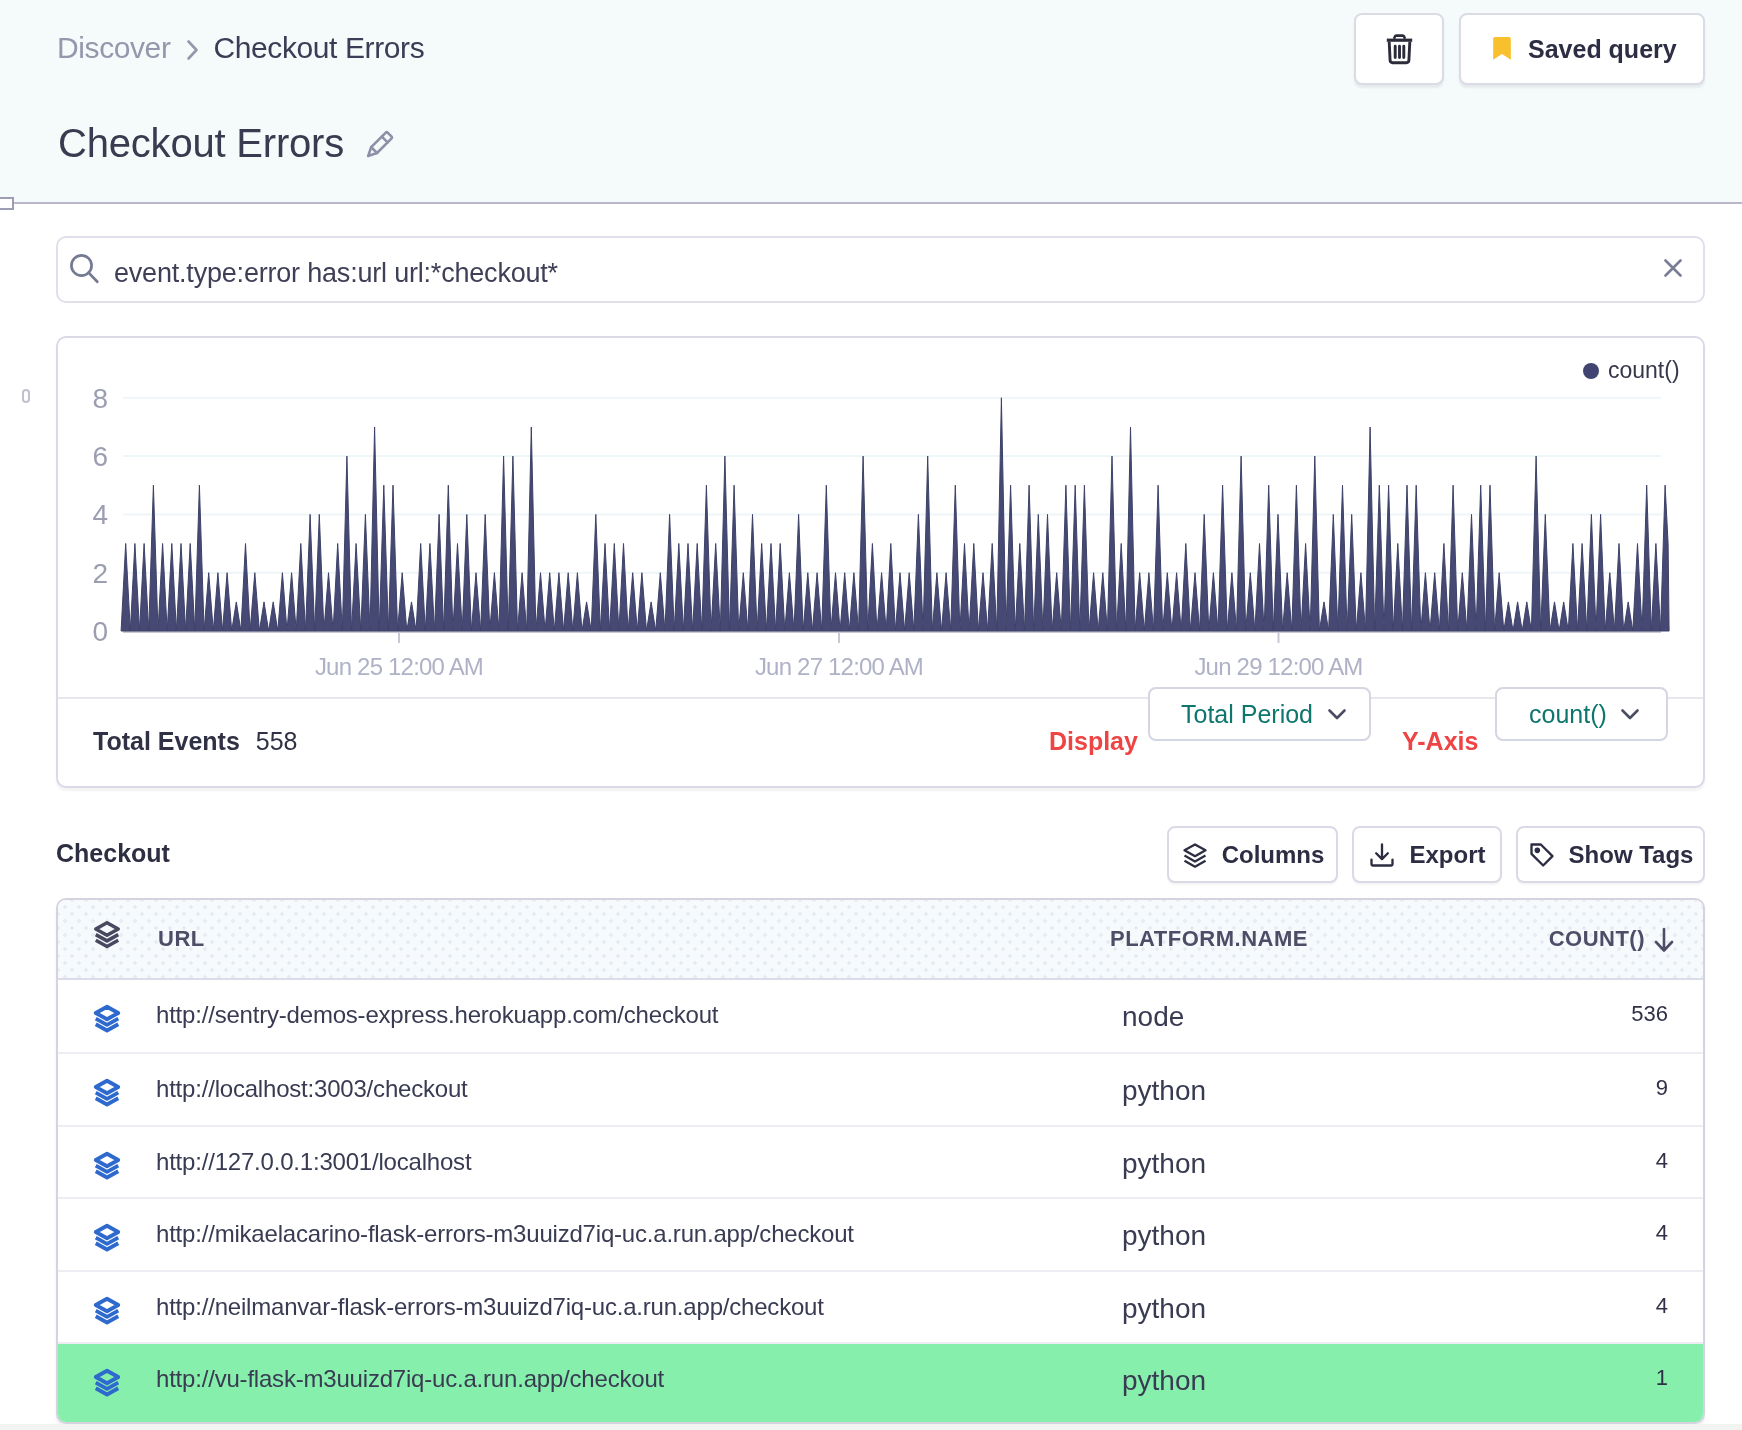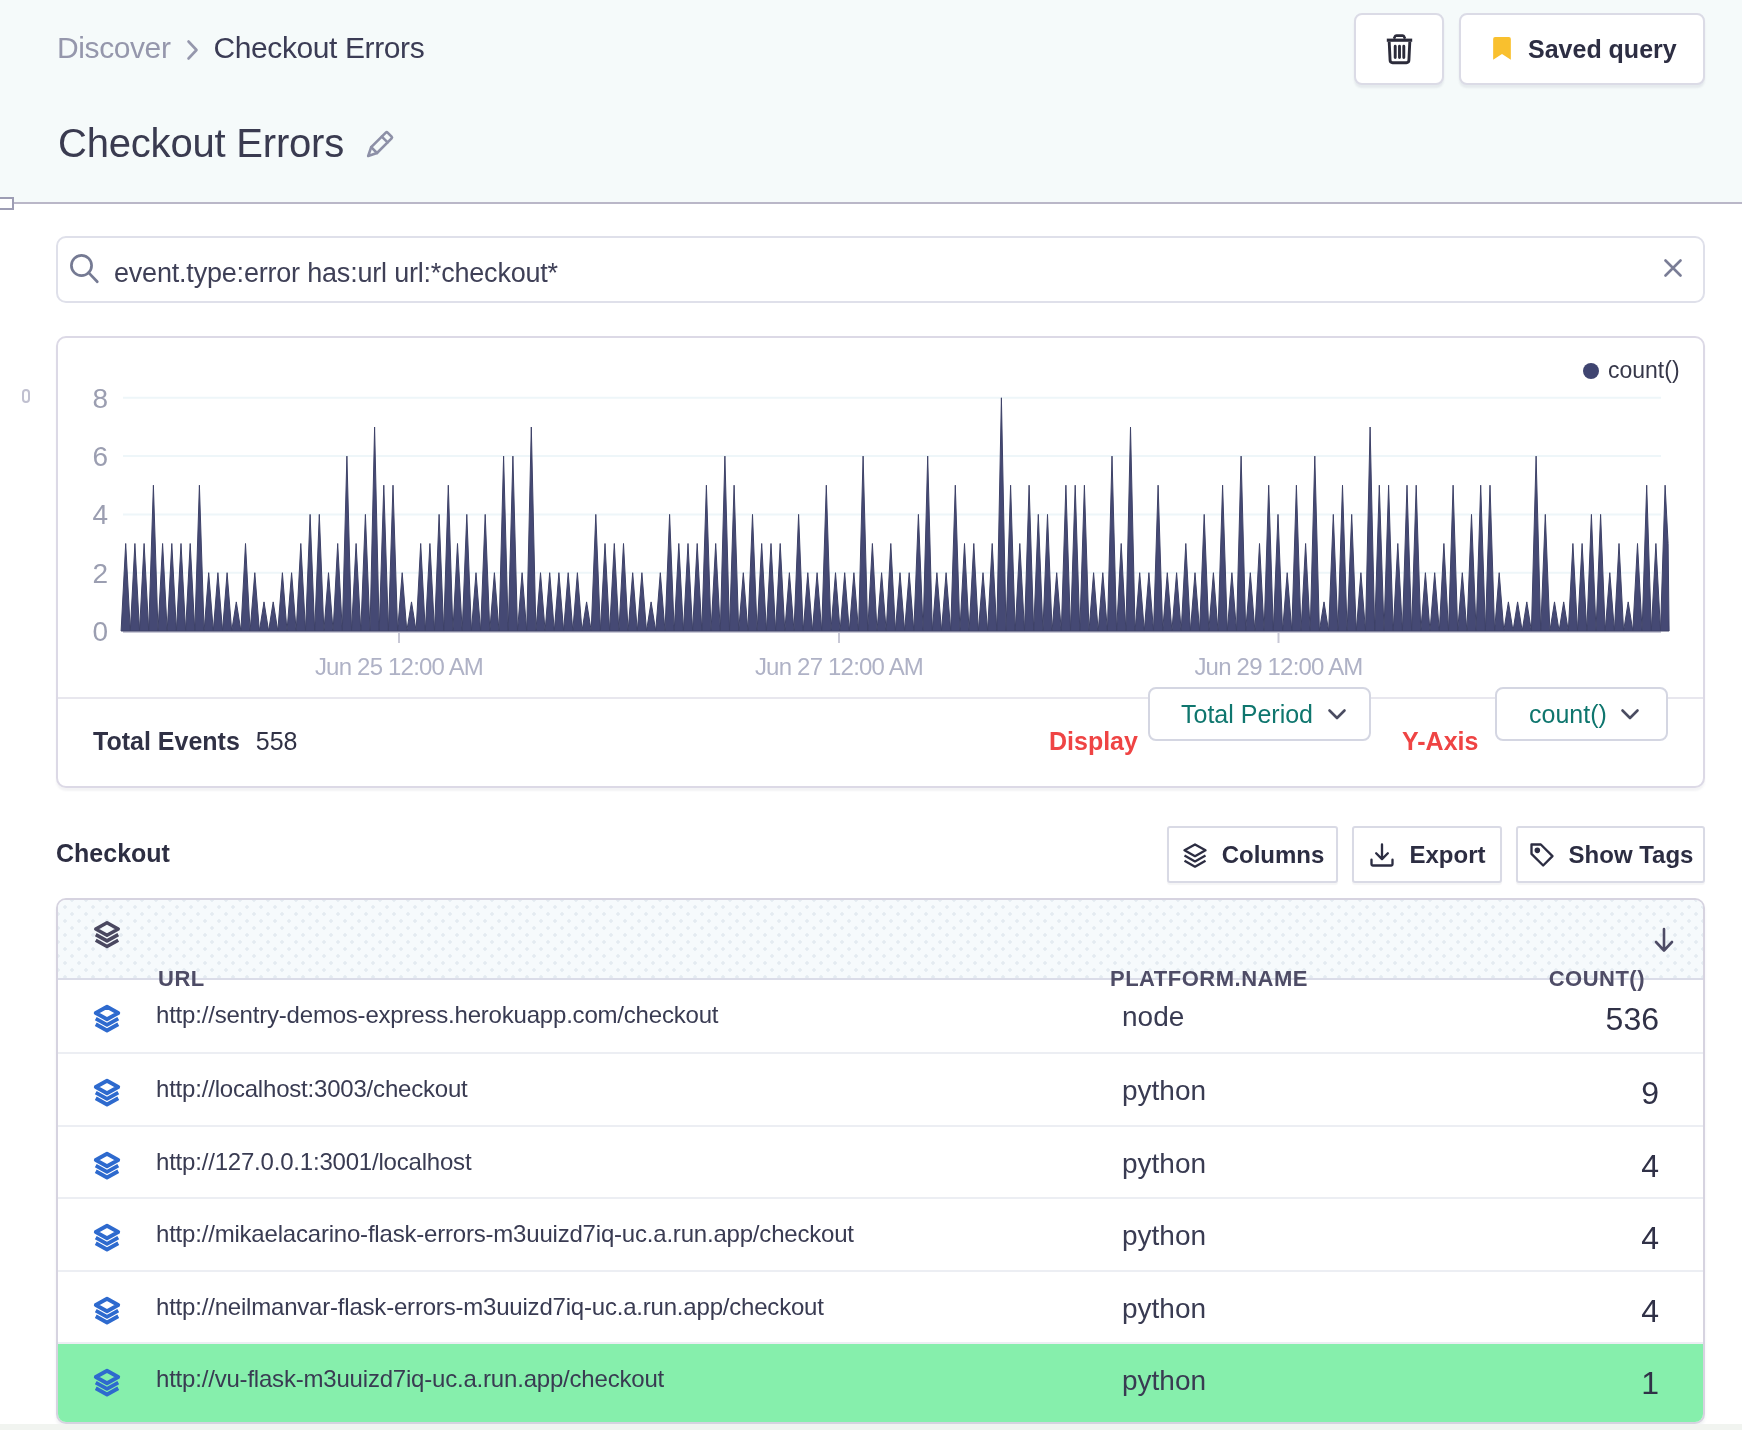--- a/index.html
+++ b/index.html
@@ -29,31 +29,31 @@
 #legend .dot { width:16px; height:16px; border-radius:50%; background:#3f4470; margin-right:9px; }
 #chartsvg { position:absolute; left:56px; top:336px; }
 #chfooter { position:absolute; left:58px; top:697px; width:1645px; height:89px; border-top:2px solid #e8e7ee; }
 #te { position:absolute; left:93px; top:727px; font-size:25px; color:#303145; }
 #te b { margin-right:16px; }
 .flabel { position:absolute; top:727px; font-size:25px; font-weight:bold; color:#ef4444; }
 .fbtn { position:absolute; top:687px; height:54px; background:#fff; border:2px solid #d4d6e2; border-radius:8px; font-size:25px; color:#0f766e; display:flex; align-items:center; }
 
 
 #results-h { position:absolute; left:56px; top:839px; font-size:25px; font-weight:bold; color:#2d2e42; }
-.rbtn { position:absolute; top:826px; height:57px; background:#fff; border:2px solid #d9dae5; border-radius:3px; box-shadow:0 2px 1px rgba(80,80,110,0.06); display:flex; align-items:center; justify-content:center; font-size:24px; font-weight:bold; color:#2c2d42; }
+.rbtn { position:absolute; top:826px; height:57px; background:#fff; border:2px solid #d9dae5; border-radius:8px; box-shadow:0 2px 1px rgba(80,80,110,0.06); display:flex; align-items:center; justify-content:center; font-size:24px; font-weight:bold; color:#2c2d42; }
 .rbtn svg { margin-right:13px; }
 
 
 #table { position:absolute; left:56px; top:898px; width:1649px; height:526px; background:#fff; border:2px solid #d6d3e0; border-radius:10px; box-shadow:0 3px 3px rgba(80,80,110,0.08); overflow:hidden; }
 #thead { position:absolute; left:0; top:0; width:100%; height:80px; background-color:#f6fafc; background-image:radial-gradient(#e4ebf1 1.5px, rgba(0,0,0,0) 1.9px), radial-gradient(#e4ebf1 1.5px, rgba(0,0,0,0) 1.9px); background-size:14px 14px; background-position:0 0, 7px 7px; border-bottom:2px solid #dadce8; }
-.th { position:absolute; top:26px; font-size:22px; font-weight:bold; color:#4e4c66; letter-spacing:0.5px;margin-top:40px; }
+.th { position:absolute; top:26px; font-size:22px; font-weight:bold; color:#4e4c66; letter-spacing:0.5px; }
 .row { position:absolute; left:0; width:100%; height:73px; border-top:2px solid #eceef3; }
 .row .url { position:absolute; left:98px; top:21px; font-size:24px; color:#393b52; letter-spacing:-0.2px; }
 .row .plat { position:absolute; left:1064px; top:21px; font-size:28px; color:#393b52; }
-.row .cnt { position:absolute; right:44px; top:21px; font-size:32px; color:#303147; }
+.row .cnt { position:absolute; right:35px; top:21px; font-size:22px; color:#303147; }
 .row svg.lay { position:absolute; left:34px; top:23px; }
 #bottomstrip { position:absolute; left:0; top:1424px; width:1742px; height:6px; background:#f1f4f0; }
 </style>
 </head>
 <body>
 <div id="header"></div>
 <div id="crumbs">Discover<span class="sep"><svg width="13" height="22" viewBox="0 0 13 22" style="vertical-align:-3px">
         <path d="M2.5 2.5 L10.5 11 L2.5 19.5" fill="none" stroke="#9597ac" stroke-width="2.6" stroke-linecap="round" stroke-linejoin="round"></path>
       </svg></span><span class="cur">Checkout Errors</span></div>
 <div id="title">Checkout Errors <svg width="31" height="32" viewBox="0 0 31 32" style="vertical-align:-3px;margin-left:9px">

